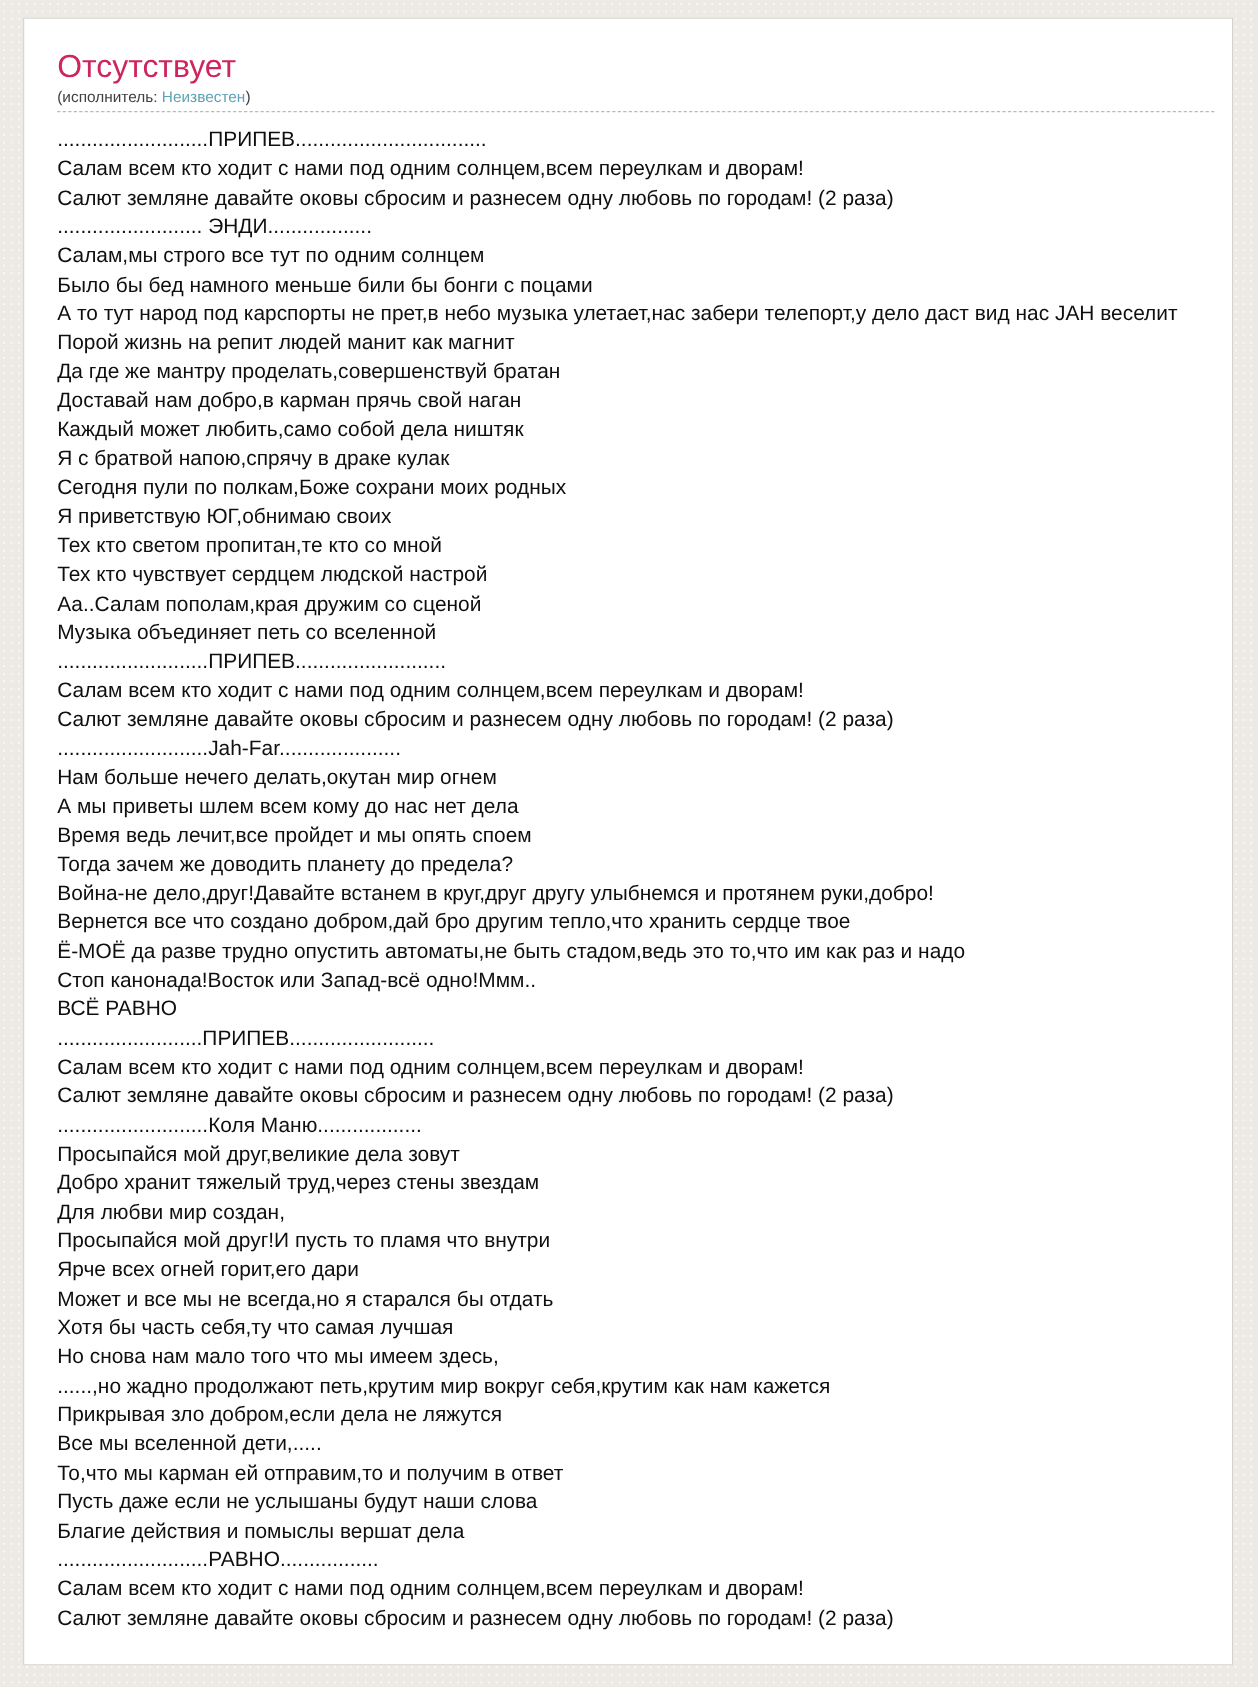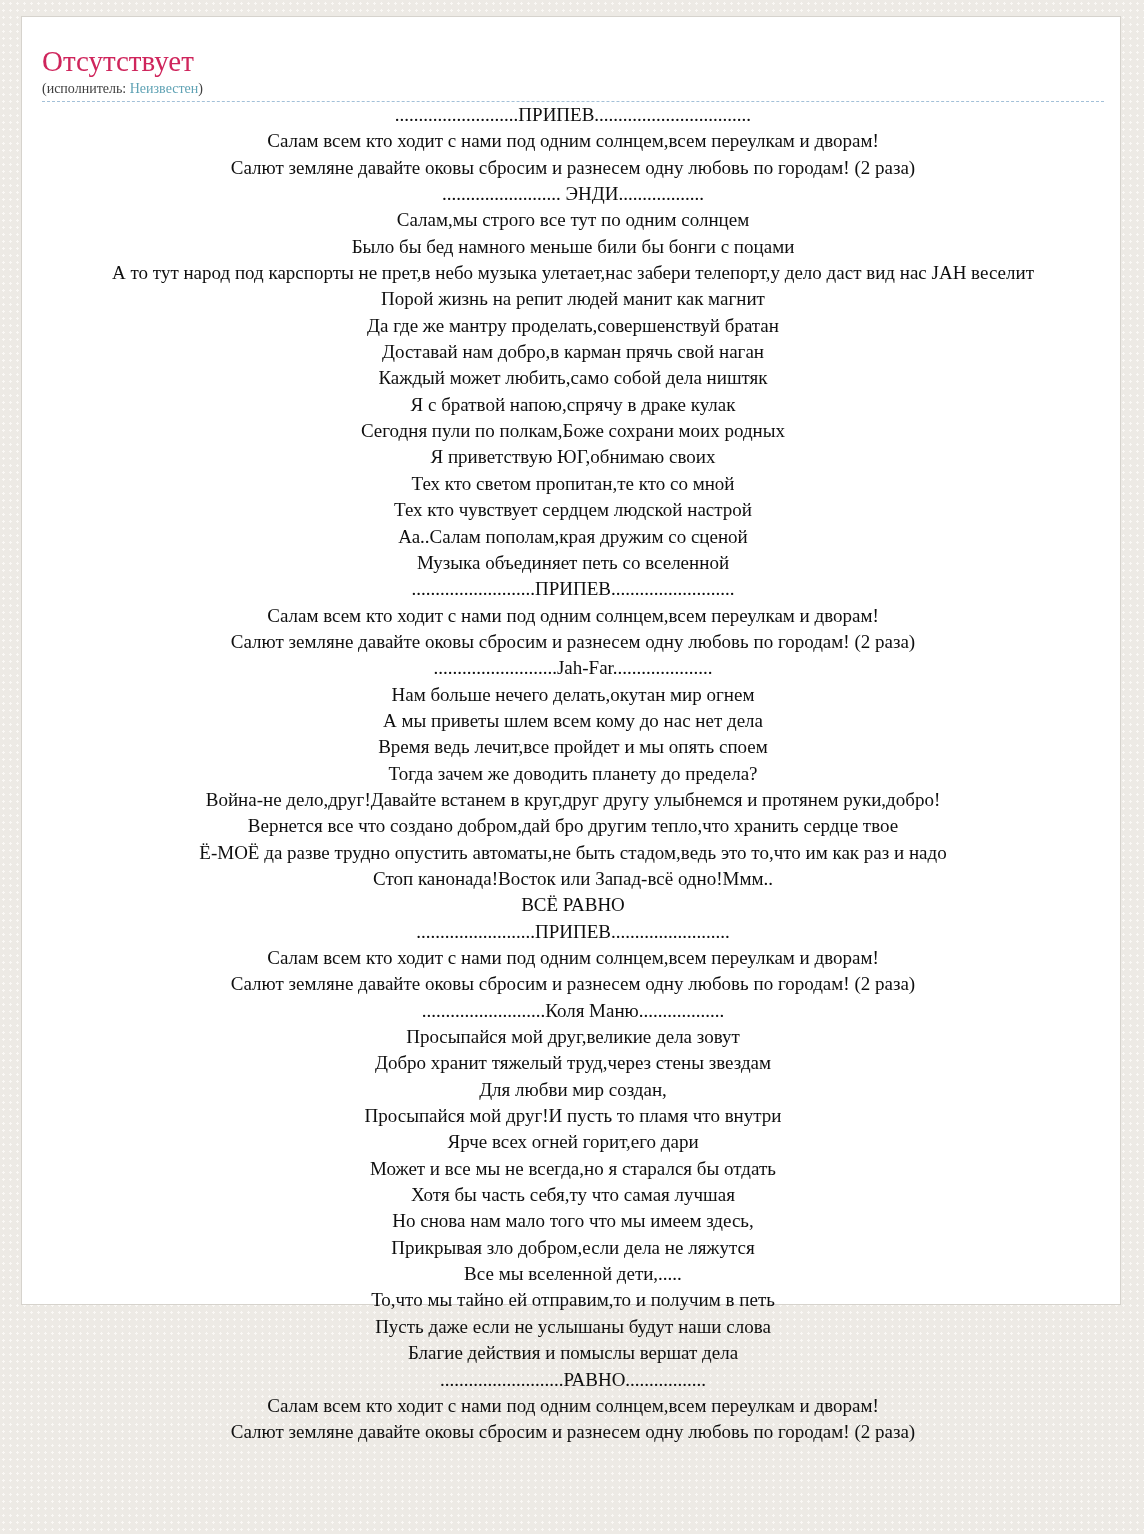--- a/index.html
+++ b/index.html
@@ -14,27 +14,26 @@
     font-family: "Liberation Sans", sans-serif;
     background-color: #edeae5;
     background-image: radial-gradient(circle, #faf8f5 1px, rgba(0,0,0,0) 1.15px);
     background-size: 7px 7px;
   }
   .panel {
     position: absolute;
     left: 21px;
     top: 16px;
     width: 1100px;
-    height: 1289px;
+    height: 1498px;
     box-sizing: border-box;
     background: #ffffff;
     border: 1px solid #d6d3cd;
-    padding: 28px 16px 0 20px;
+    padding: 28px 16px 0 30px;
     overflow: visible;
-    font-family: Liberation Serif, serif;
   }
   .song-title {
     margin: 0;
     font-size: 29px;
     font-weight: 400;
     line-height: 33px;
     color: #cf255c;
   }
   .artist-line {
     font-size: 14px;
@@ -42,24 +41,24 @@
     color: #3f3f3f;
     border-bottom: 1px dashed #a3c0d8;
     padding-bottom: 2px;
   }
   .artist-link {
     color: #5fa2b4;
     text-decoration: none;
     cursor: pointer;
   }
   .lyrics {
+    margin-top: 13px;
     font-size: 19px;
     line-height: 26.35px;
     color: #0f0f0f;
-    text-align: center;
   }
   .lyric-line {
     white-space: nowrap;
   }
 </style>
 </head>
 <body>
 
 <div class="panel">
   <div>
@@ -103,22 +102,23 @@
       <div class="lyric-line">Салют земляне давайте оковы сбросим и разнесем одну любовь по городам! (2 раза)</div>
       <div class="lyric-line">..........................Коля Маню..................</div>
       <div class="lyric-line">Просыпайся мой друг,великие дела зовут</div>
       <div class="lyric-line">Добро хранит тяжелый труд,через стены звездам</div>
       <div class="lyric-line">Для любви мир создан,</div>
       <div class="lyric-line">Просыпайся мой друг!И пусть то пламя что внутри</div>
       <div class="lyric-line">Ярче всех огней горит,его дари</div>
       <div class="lyric-line">Может и все мы не всегда,но я старался бы отдать</div>
       <div class="lyric-line">Хотя бы часть себя,ту что самая лучшая</div>
       <div class="lyric-line">Но снова нам мало того что мы имеем здесь,</div>
+      <div class="lyric-line">......,но жадно продолжают петь,крутим мир вокруг себя,крутим как нам кажется</div>
       <div class="lyric-line">Прикрывая зло добром,если дела не ляжутся</div>
       <div class="lyric-line">Все мы вселенной дети,.....</div>
-      <div class="lyric-line">То,что мы тайно ей отправим,то и получим в петь</div>
+      <div class="lyric-line">То,что мы карман ей отправим,то и получим в ответ</div>
       <div class="lyric-line">Пусть даже если не услышаны будут наши слова</div>
       <div class="lyric-line">Благие действия и помыслы вершат дела</div>
       <div class="lyric-line">..........................РАВНО.................</div>
       <div class="lyric-line">Салам всем кто ходит с нами под одним солнцем,всем переулкам и дворам!</div>
       <div class="lyric-line">Салют земляне давайте оковы сбросим и разнесем одну любовь по городам! (2 раза)</div>
     </div>
 </div>
 
 </body></html>

